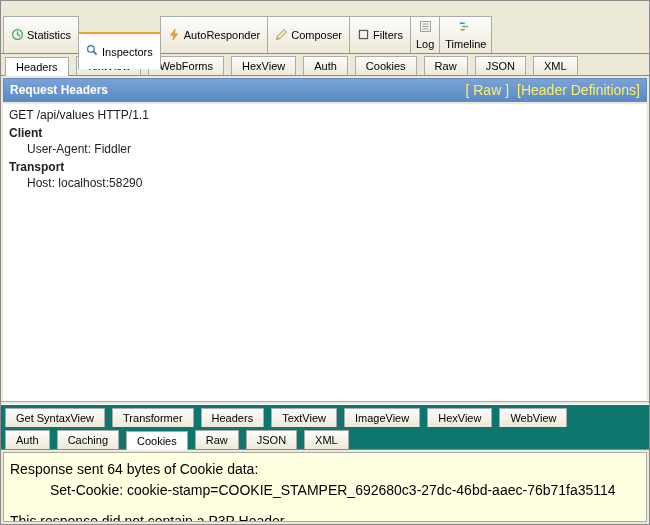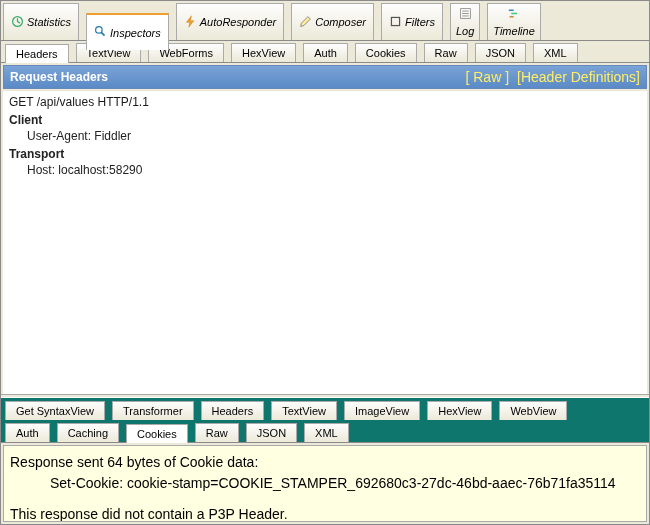--- a/index.html
+++ b/index.html
@@ -1,20 +1,20 @@
 <!DOCTYPE html>
 <html><head>
 <meta charset="utf-8">
 <style>
   * { box-sizing: border-box; margin: 0; padding: 0; }
   body { font-family: Tahoma, Arial, sans-serif; font-size: 11px; background: #fff; width: 650px; height: 525px; overflow: hidden; }
   .outer { border: 1px solid #8a8a8a; width: 650px; height: 525px; background: #ece9d8; display: flex; flex-direction: column; }
-  .main-tabs { display: flex; background: #ece9d8; border-bottom: 1px solid #8a8a8a; padding-top: 2px; padding-left: 2px; gap: 8px; font-style: italic; }
+  .main-tabs { display: flex; background: #ece9d8; border-bottom: 1px solid #8a8a8a; padding-top: 15px; padding-left: 2px; gap: 0; }
   .main-tab { display: flex; align-items: center; gap: 3px; padding: 3px 7px; border: 1px solid #aaa; border-bottom: none; background: linear-gradient(#fdfdfd, #ece9d8); margin-right: -1px; font-size: 11px; cursor: pointer; white-space: nowrap; }
-  .main-tab.active { background: #fff; border-top: 2px solid #f0a030; position: relative; top: 10px; z-index: 2; }
+  .main-tab.active { background: #fff; border-top: 2px solid #f0a030; position: relative; top: 16px; z-index: 2; }
   .main-tab svg { width: 13px; height: 13px; flex-shrink: 0; }
   .main-tab.narrow { padding: 3px 5px; flex-direction: column; }
   .sub-tabs { display: flex; background: #ece9d8; border-bottom: 1px solid #8a8a8a; padding-top: 2px; padding-left: 4px; }
   .sub-tab { padding: 3px 10px; border: 1px solid #aaa; background: linear-gradient(#fdfdfd,#ece9d8); margin-right: 1px; font-size: 11px; cursor: pointer; border-bottom: none; }
   .sub-tab.active { background: #fff; position: relative; top: 1px; }
   .gap { width: 6px; }
   .req-header-bar { background: linear-gradient(#7aa3d6,#5b8ac6); color: #fff; padding: 3px 6px; display: flex; align-items: center; border: 1px solid #6688bb; margin: 2px; }
   .req-header-bar .title { font-weight: bold; font-size: 12px; flex: 1; }
   .req-header-bar a { color: #ffee66; text-decoration: none; margin-left: 8px; font-size: 14px; }
   .req-body { background: #fff; margin: 0 2px; padding: 4px 6px; font-size: 12px; flex: 0 0 240px; overflow: auto; }

